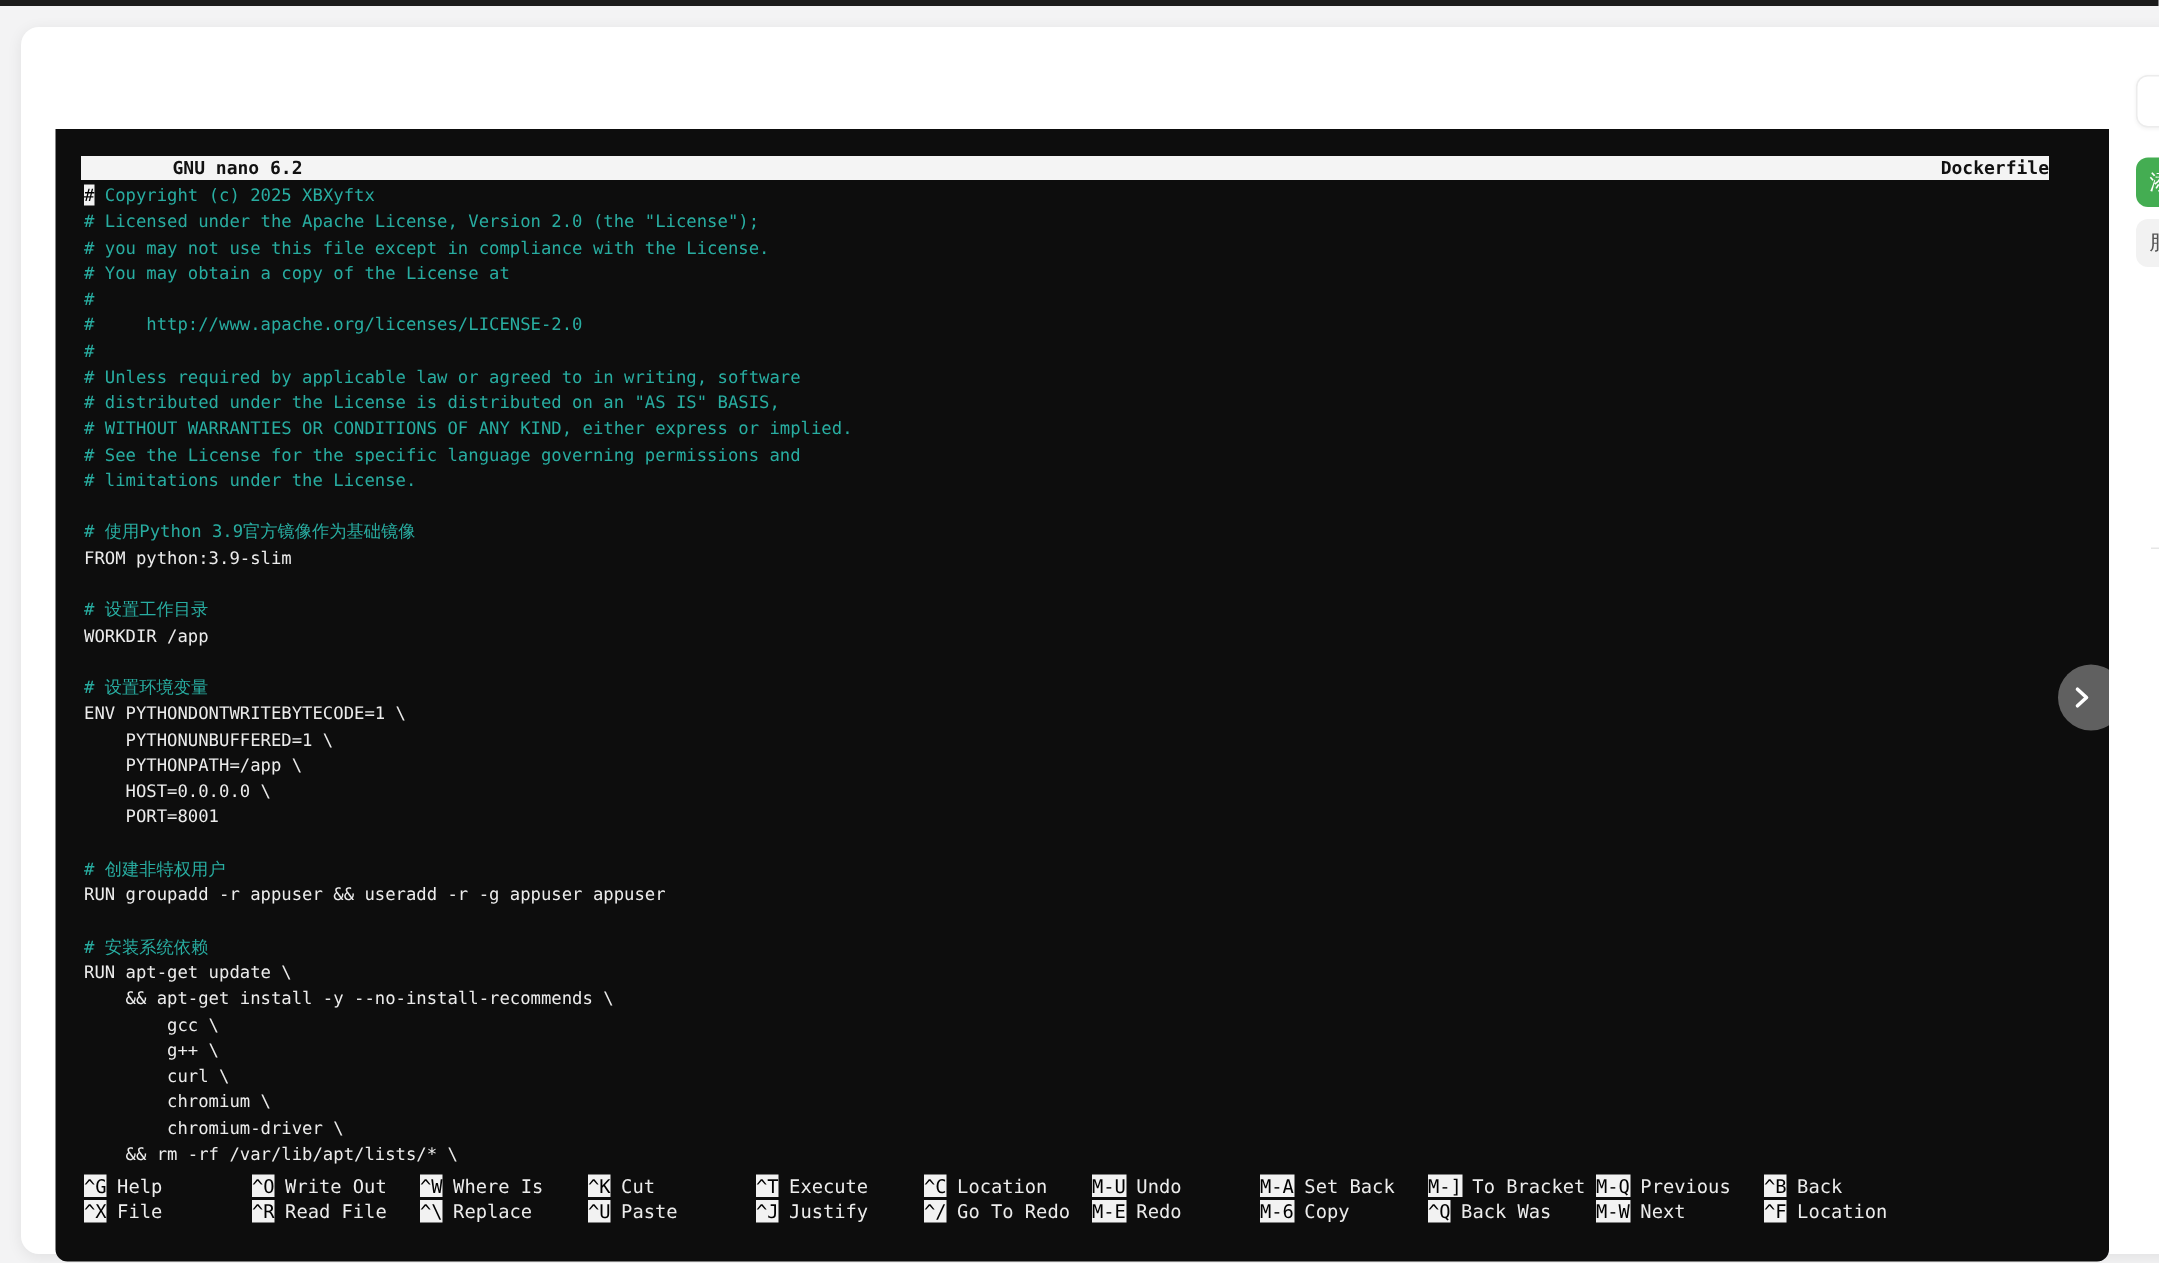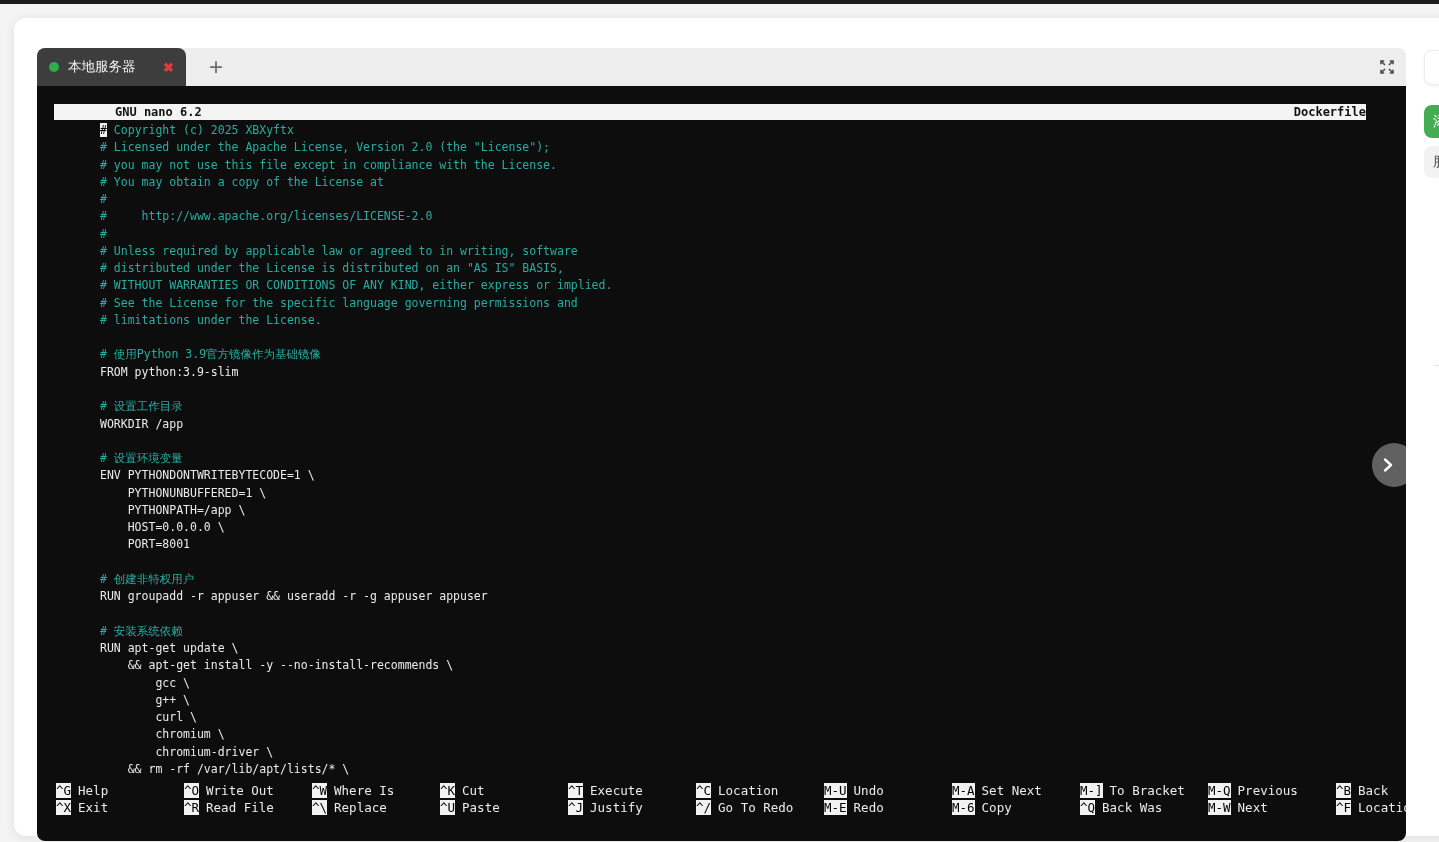--- a/index.html
+++ b/index.html
@@ -28,28 +28,28 @@
   .terminal { position:absolute; left:23px; top:68px; width:1369px; height:755px;
               background:#0d0d0d; border-radius:0 0 8px 8px; overflow:hidden;
               font-family:"DejaVu Sans Mono", monospace; }
   .nano-header { position:absolute; left:17px; top:18px; width:1312px; height:16px;
                  background:#f4f4f4; color:#111; font-size:12px; font-weight:bold; line-height:16px; }
   .nano-app { position:absolute; left:17px;margin-left:44px; }
   .nano-file { position:absolute; left:0; width:100%; text-align:right; }
 
   .editor { position:absolute; left:19px; top:36px; font-size:11.5px; line-height:17.27px;
             white-space:pre; }
-  .line { height:17.27px;margin-left:44px; }
+  .line { height:17.27px; }
   .seg-comment { color:#28ada1; }
   .seg-code { color:#ececec; }
   .seg-cursor { background:#f2f2f2; color:#000; }
 
   .shortcuts { position:absolute; left:19px; top:696px; display:flex; font-size:12.5px;
                line-height:17.3px; }
-  .scol { width:128px; flex:0 0 auto; white-space:pre; }
+  .scol { width:112px; flex:0 0 auto; white-space:pre; }
   .srow { height:17.3px; color:#ececec; }
   .skey { background:#f2f2f2; color:#000; }
   .slabel { margin-left:7px; }
 
   .chev-btn { position:absolute; right:-10px; top:357px; width:44px; height:44px;
               border-radius:50%; background:#606060; cursor:pointer;
               display:flex; align-items:center; justify-content:center; }
   .chev-btn svg { margin-right:12px; }
 
   
@@ -64,54 +64,38 @@
              align-items:center; padding-left:9px; cursor:pointer; }
   .rp-divider { position:absolute; left:1420px; top:347px; width:100px; height:1px; background:#e6e6e6; }
 </style>
 </head>
 <body>
 
 <div class="top-strip"></div>
 
 <div class="card">
 
-  <div class="tabbar">
-    <div class="tab-active">
-      <span class="tab-dot"></span>
-      <span class="tab-title">本地服务器</span>
-      <span class="tab-close">✖</span>
-    </div>
-    <div class="newtab">+</div>
-    <div class="fullscreen">
-      <svg width="18" height="18" viewBox="0 0 18 18" fill="none" stroke="#4d4d4d" stroke-width="1.6">
-        <path d="M7 7 L3.2 3.2 M3 6.2 V3 H6.2"></path>
-        <path d="M11 7 L14.8 3.2 M11.8 3 H15 V6.2"></path>
-        <path d="M7 11 L3.2 14.8 M3 11.8 V15 H6.2"></path>
-        <path d="M11 11 L14.8 14.8 M11.8 15 H15 V11.8"></path>
-      </svg>
-    </div>
-  </div>
 
   <div class="terminal">
     <div class="nano-header">
       <span class="nano-file">Dockerfile</span>
       <span class="nano-app">GNU nano 6.2</span>
     </div>
 
     <div class="editor" id="editor-lines"><div class="line"><span class="seg-cursor">#</span><span class="seg-comment"> Copyright (c) 2025 XBXyftx</span></div><div class="line"><span class="seg-comment"># Licensed under the Apache License, Version 2.0 (the "License");</span></div><div class="line"><span class="seg-comment"># you may not use this file except in compliance with the License.</span></div><div class="line"><span class="seg-comment"># You may obtain a copy of the License at</span></div><div class="line"><span class="seg-comment">#</span></div><div class="line"><span class="seg-comment">#     http://www.apache.org/licenses/LICENSE-2.0</span></div><div class="line"><span class="seg-comment">#</span></div><div class="line"><span class="seg-comment"># Unless required by applicable law or agreed to in writing, software</span></div><div class="line"><span class="seg-comment"># distributed under the License is distributed on an "AS IS" BASIS,</span></div><div class="line"><span class="seg-comment"># WITHOUT WARRANTIES OR CONDITIONS OF ANY KIND, either express or implied.</span></div><div class="line"><span class="seg-comment"># See the License for the specific language governing permissions and</span></div><div class="line"><span class="seg-comment"># limitations under the License.</span></div><div class="line"></div><div class="line"><span class="seg-comment"># 使用Python 3.9官方镜像作为基础镜像</span></div><div class="line"><span class="seg-code">FROM python:3.9-slim</span></div><div class="line"></div><div class="line"><span class="seg-comment"># 设置工作目录</span></div><div class="line"><span class="seg-code">WORKDIR /app</span></div><div class="line"></div><div class="line"><span class="seg-comment"># 设置环境变量</span></div><div class="line"><span class="seg-code">ENV PYTHONDONTWRITEBYTECODE=1 \</span></div><div class="line"><span class="seg-code">    PYTHONUNBUFFERED=1 \</span></div><div class="line"><span class="seg-code">    PYTHONPATH=/app \</span></div><div class="line"><span class="seg-code">    HOST=0.0.0.0 \</span></div><div class="line"><span class="seg-code">    PORT=8001</span></div><div class="line"></div><div class="line"><span class="seg-comment"># 创建非特权用户</span></div><div class="line"><span class="seg-code">RUN groupadd -r appuser &amp;&amp; useradd -r -g appuser appuser</span></div><div class="line"></div><div class="line"><span class="seg-comment"># 安装系统依赖</span></div><div class="line"><span class="seg-code">RUN apt-get update \</span></div><div class="line"><span class="seg-code">    &amp;&amp; apt-get install -y --no-install-recommends \</span></div><div class="line"><span class="seg-code">        gcc \</span></div><div class="line"><span class="seg-code">        g++ \</span></div><div class="line"><span class="seg-code">        curl \</span></div><div class="line"><span class="seg-code">        chromium \</span></div><div class="line"><span class="seg-code">        chromium-driver \</span></div><div class="line"><span class="seg-code">    &amp;&amp; rm -rf /var/lib/apt/lists/* \</span></div></div>
 
     <div class="shortcuts" id="shortcut-bar">
-        <div class="scol"><div class="srow"><span class="skey">^G</span><span class="slabel">Help</span></div><div class="srow"><span class="skey">^X</span><span class="slabel">Exit</span></div></div>
+        <div class="scol"><div class="srow"><span class="skey">^G</span><span class="slabel">Help</span></div><div class="srow"><span class="skey">^X</span><span class="slabel">File</span></div></div>
         <div class="scol"><div class="srow"><span class="skey">^O</span><span class="slabel">Write Out</span></div><div class="srow"><span class="skey">^R</span><span class="slabel">Read File</span></div></div>
         <div class="scol"><div class="srow"><span class="skey">^W</span><span class="slabel">Where Is</span></div><div class="srow"><span class="skey">^\</span><span class="slabel">Replace</span></div></div>
         <div class="scol"><div class="srow"><span class="skey">^K</span><span class="slabel">Cut</span></div><div class="srow"><span class="skey">^U</span><span class="slabel">Paste</span></div></div>
         <div class="scol"><div class="srow"><span class="skey">^T</span><span class="slabel">Execute</span></div><div class="srow"><span class="skey">^J</span><span class="slabel">Justify</span></div></div>
         <div class="scol"><div class="srow"><span class="skey">^C</span><span class="slabel">Location</span></div><div class="srow"><span class="skey">^/</span><span class="slabel">Go To Redo</span></div></div>
         <div class="scol"><div class="srow"><span class="skey">M-U</span><span class="slabel">Undo</span></div><div class="srow"><span class="skey">M-E</span><span class="slabel">Redo</span></div></div>
-        <div class="scol"><div class="srow"><span class="skey">M-A</span><span class="slabel">Set Next</span></div><div class="srow"><span class="skey">M-6</span><span class="slabel">Copy</span></div></div>
+        <div class="scol"><div class="srow"><span class="skey">M-A</span><span class="slabel">Set Back</span></div><div class="srow"><span class="skey">M-6</span><span class="slabel">Copy</span></div></div>
         <div class="scol"><div class="srow"><span class="skey">M-]</span><span class="slabel">To Bracket</span></div><div class="srow"><span class="skey">^Q</span><span class="slabel">Back Was</span></div></div>
         <div class="scol"><div class="srow"><span class="skey">M-Q</span><span class="slabel">Previous</span></div><div class="srow"><span class="skey">M-W</span><span class="slabel">Next</span></div></div>
         <div class="scol"><div class="srow"><span class="skey">^B</span><span class="slabel">Back</span></div><div class="srow"><span class="skey">^F</span><span class="slabel">Location</span></div></div>
       </div>
 
     <div class="chev-btn">
       <svg width="14" height="16" viewBox="0 0 14 16" fill="none" stroke="#ffffff" stroke-width="2.4" stroke-linecap="round" stroke-linejoin="round">
         <path d="M4 2.5 L10 8 L4 13.5"></path>
       </svg>
     </div>

